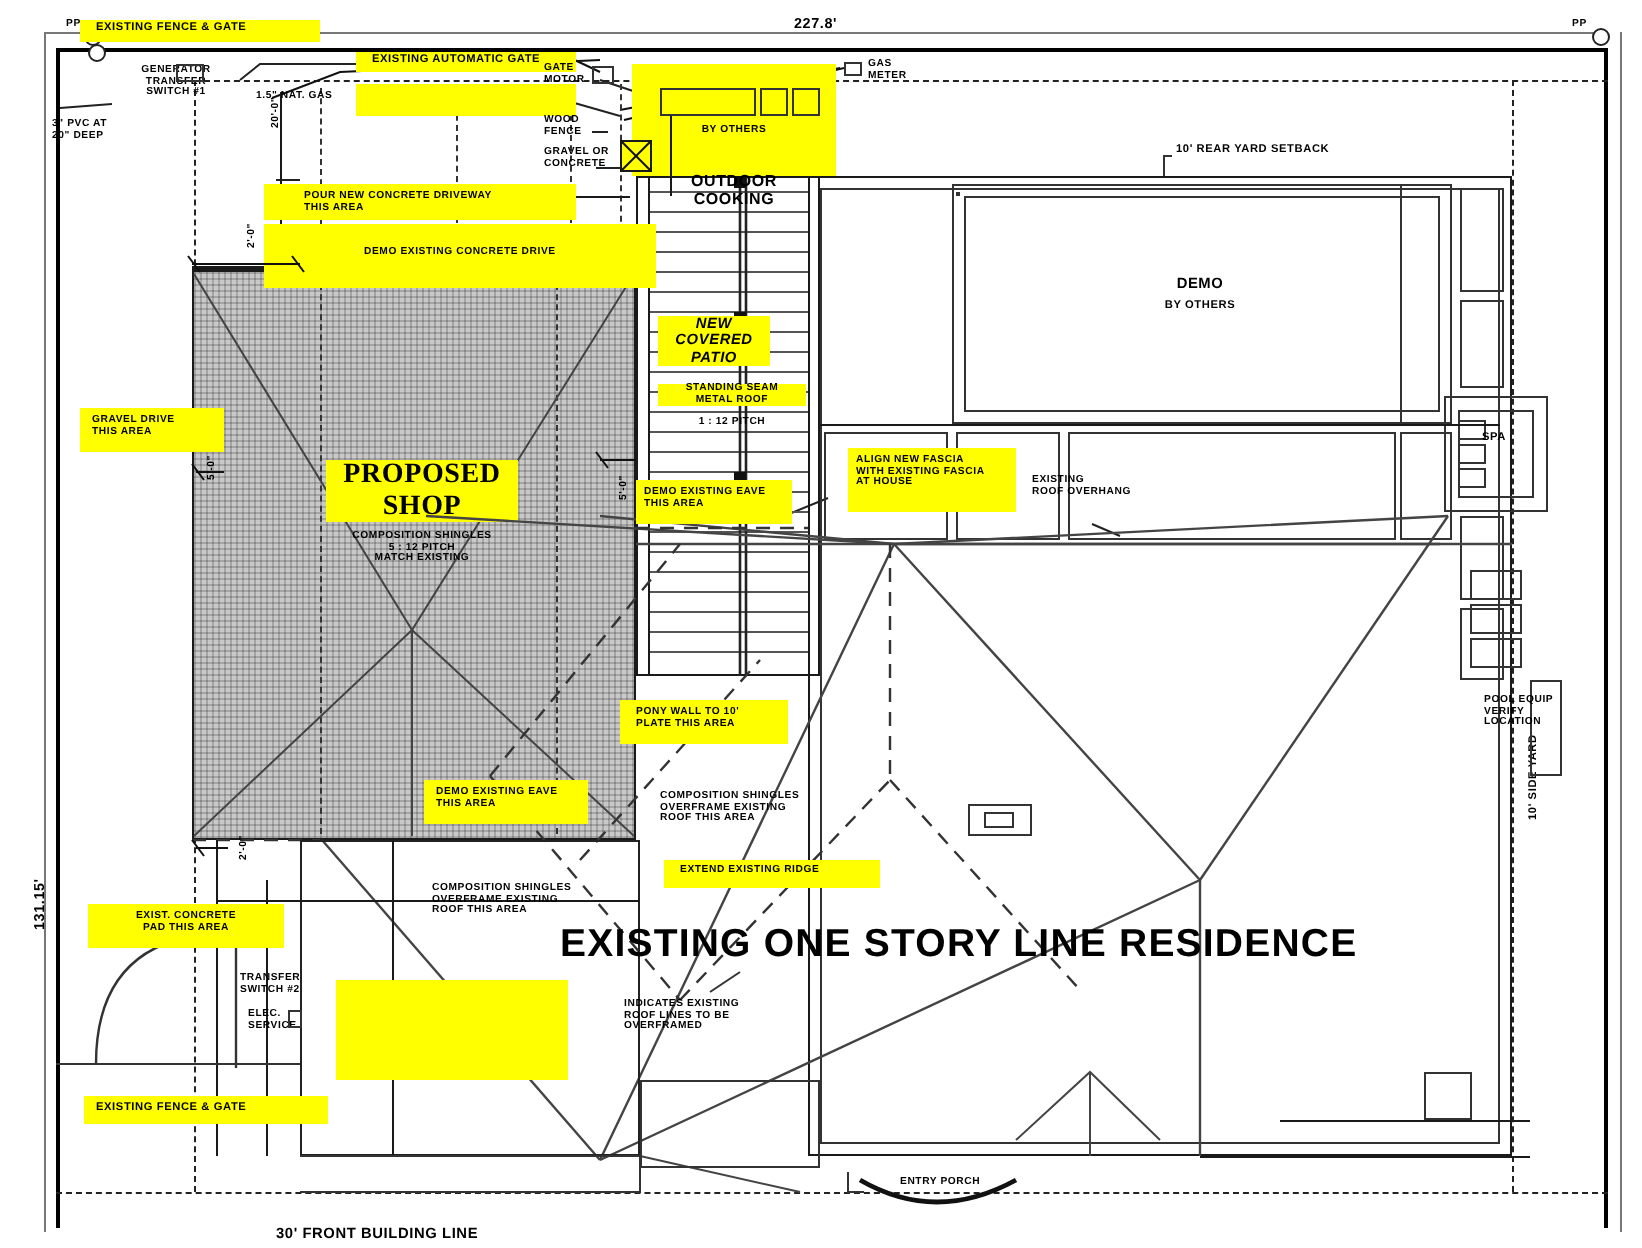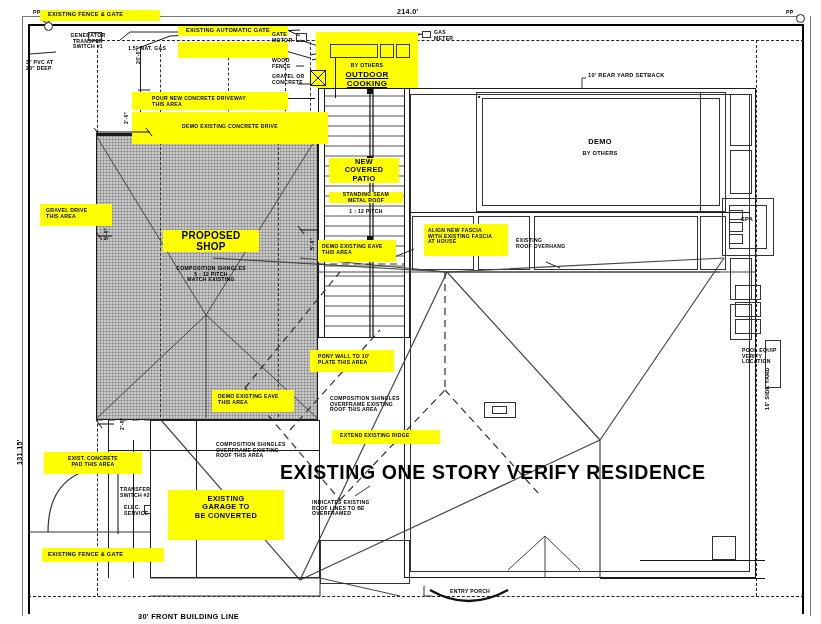--- a/index.html
+++ b/index.html
@@ -14,21 +14,21 @@
     letter-spacing:0.3px;
     line-height:1.12;
     white-space:pre;
     font-weight:bold;
   }
   .hl{background:#ffff00;}
   .tiny{font-size:5.1px;}
   .tiny2{font-size:5.6px;}
   .sm{font-size:6.4px;}
   .md{font-size:7.4px;}
-  .lg{font-size:10px;}
+  .lg{font-size:14px;font-family:Liberation Serif, serif;}
   .huge{font-size:19.5px;letter-spacing:0.6px;}
   .dim{font-size:7.2px;font-weight:bold;}
   .ctr{text-align:center;}
   
   .ln{position:absolute;background:#1a1a1a;}
   .lnh{height:1px;}
   .lnv{width:1px;}
   .thick{background:#000;}
   .gray{background:#777;}
   .box{position:absolute;border:1px solid #333;box-sizing:border-box;background:transparent;}
@@ -61,21 +61,21 @@
   <div class="ln lnh gray" style="left:22px;top:16px;width:782px;height:1px;"></div>
   <div class="ln lnv gray" style="left:22px;top:16px;height:600px;width:1px;"></div>
   <div class="ln lnv gray" style="left:810px;top:16px;height:600px;width:1px;"></div>
 
   <div class="pp" style="left:42px;top:14px;"></div>
   <div class="pp" style="left:44px;top:22px;"></div>
   <div class="pp" style="left:796px;top:14px;"></div>
   <div class="lbl tiny" style="left:33px;top:10px;">PP</div>
   <div class="lbl tiny" style="left:786px;top:10px;">PP</div>
 
-  <div class="lbl dim" style="left:397px;top:8px;">214.0'</div>
+  <div class="lbl dim" style="left:397px;top:8px;">227.8'</div>
 
   <div class="lbl dim vert" style="left:16px;top:465px;transform:rotate(-90deg);">131.15'</div>
 
   <div class="dash dashh2" style="left:97px;top:40px;width:707px;"></div>
   <div class="dash dashv2" style="left:97px;top:40px;height:556px;"></div>
   <div class="dash dashv2" style="left:756px;top:40px;height:556px;"></div>
   <div class="dash dashh2" style="left:28px;top:596px;width:776px;"></div>
 
   <div class="lbl tiny2" style="left:588px;top:72px;">10' REAR YARD SETBACK</div>
   <div class="lbl tiny2 vert" style="left:107px;top:360px;transform:rotate(-90deg);">10' SIDE YARD</div>
@@ -161,33 +161,33 @@
     </g>
     <g stroke="#222" stroke-width="1.3">
       <line x1="370" y1="88" x2="370" y2="338"></line>
       <line x1="373" y1="88" x2="373" y2="338"></line>
     </g>
     <rect x="367" y="156" width="6" height="6" fill="#111"></rect>
     <rect x="367" y="236" width="6" height="6" fill="#111"></rect>
     <rect x="367" y="88" width="6" height="6" fill="#111"></rect>
   </svg>
 
-  <div class="lbl md hl ctr" style="left:329px;top:158px;width:70px;">NEW
+  <div class="lbl md hl ctr" style="left:329px;top:158px;width:56px;font-style:italic;">NEW
 COVERED
 PATIO</div>
   <div class="lbl tiny hl ctr" style="left:329px;top:192px;width:74px;">STANDING SEAM
 METAL ROOF</div>
   <div class="lbl tiny ctr" style="left:329px;top:209px;width:74px;">1 : 12 PITCH</div>
 
   <div class="hlbox" style="left:316px;top:32px;width:102px;height:56px;"></div>
   <div class="box" style="left:330px;top:44px;width:48px;height:14px;"></div>
   <div class="box" style="left:380px;top:44px;width:14px;height:14px;"></div>
   <div class="box" style="left:396px;top:44px;width:14px;height:14px;"></div>
   <div class="lbl tiny ctr" style="left:327px;top:63px;width:80px;">BY OTHERS</div>
-  <div class="lbl sm ctr" style="left:327px;top:71px;width:80px;font-size:8px;text-decoration:underline;">OUTDOOR
+  <div class="lbl sm ctr" style="left:327px;top:87px;width:80px;font-size:8px;">OUTDOOR
 COOKING</div>
   <div class="ln lnv" style="left:335px;top:58px;height:40px;"></div>
 
   <div class="box2" style="left:310px;top:70px;width:16px;height:16px;background:#ffff00;"></div>
   <svg width="821" height="624">
     <line x1="311" y1="71" x2="325" y2="85" stroke="#111" stroke-width="1"></line>
     <line x1="325" y1="71" x2="311" y2="85" stroke="#111" stroke-width="1"></line>
   </svg>
 
   <div class="box2" style="left:404px;top:88px;width:352px;height:490px;border:1.6px solid #1a1a1a;"></div>
@@ -315,23 +315,20 @@
 THIS AREA</div>
 
   <div class="hlbox" style="left:332px;top:430px;width:108px;height:14px;"></div>
   <div class="lbl tiny" style="left:340px;top:433px;">EXTEND EXISTING RIDGE</div>
 
   <div class="hlbox" style="left:44px;top:452px;width:98px;height:22px;"></div>
   <div class="lbl tiny ctr" style="left:44px;top:456px;width:98px;">EXIST. CONCRETE
 PAD THIS AREA</div>
 
   <div class="hlbox" style="left:168px;top:490px;width:116px;height:50px;"></div>
-  <div class="lbl md ctr" style="left:168px;top:495px;width:116px;">EXISTING
-GARAGE TO
-BE CONVERTED</div>
 
   <div class="hlbox" style="left:42px;top:548px;width:122px;height:14px;"></div>
   <div class="lbl tiny2" style="left:48px;top:551px;">EXISTING FENCE &amp; GATE</div>
 
   <div class="lbl tiny ctr" style="left:60px;top:33px;width:56px;">GENERATOR
 TRANSFER
 SWITCH #1</div>
   <div class="box" style="left:88px;top:32px;width:14px;height:9px;"></div>
 
   <div class="lbl tiny" style="left:26px;top:60px;">3" PVC AT
@@ -388,15 +385,15 @@
       <line x1="146" y1="128" x2="152" y2="136"></line>
       <line x1="300" y1="230" x2="318" y2="230"></line>
       <line x1="298" y1="226" x2="304" y2="234"></line>
       <line x1="98" y1="236" x2="112" y2="236"></line>
       <line x1="96" y1="232" x2="102" y2="240"></line>
       <line x1="98" y1="424" x2="114" y2="424"></line>
       <line x1="96" y1="420" x2="102" y2="428"></line>
     </g>
   </svg>
 
-  <div class="lbl huge" style="left:280px;top:462px;">EXISTING ONE STORY VERIFY RESIDENCE</div>
+  <div class="lbl huge" style="left:280px;top:462px;">EXISTING ONE STORY LINE RESIDENCE</div>
 
 </div>
 
 </body></html>

